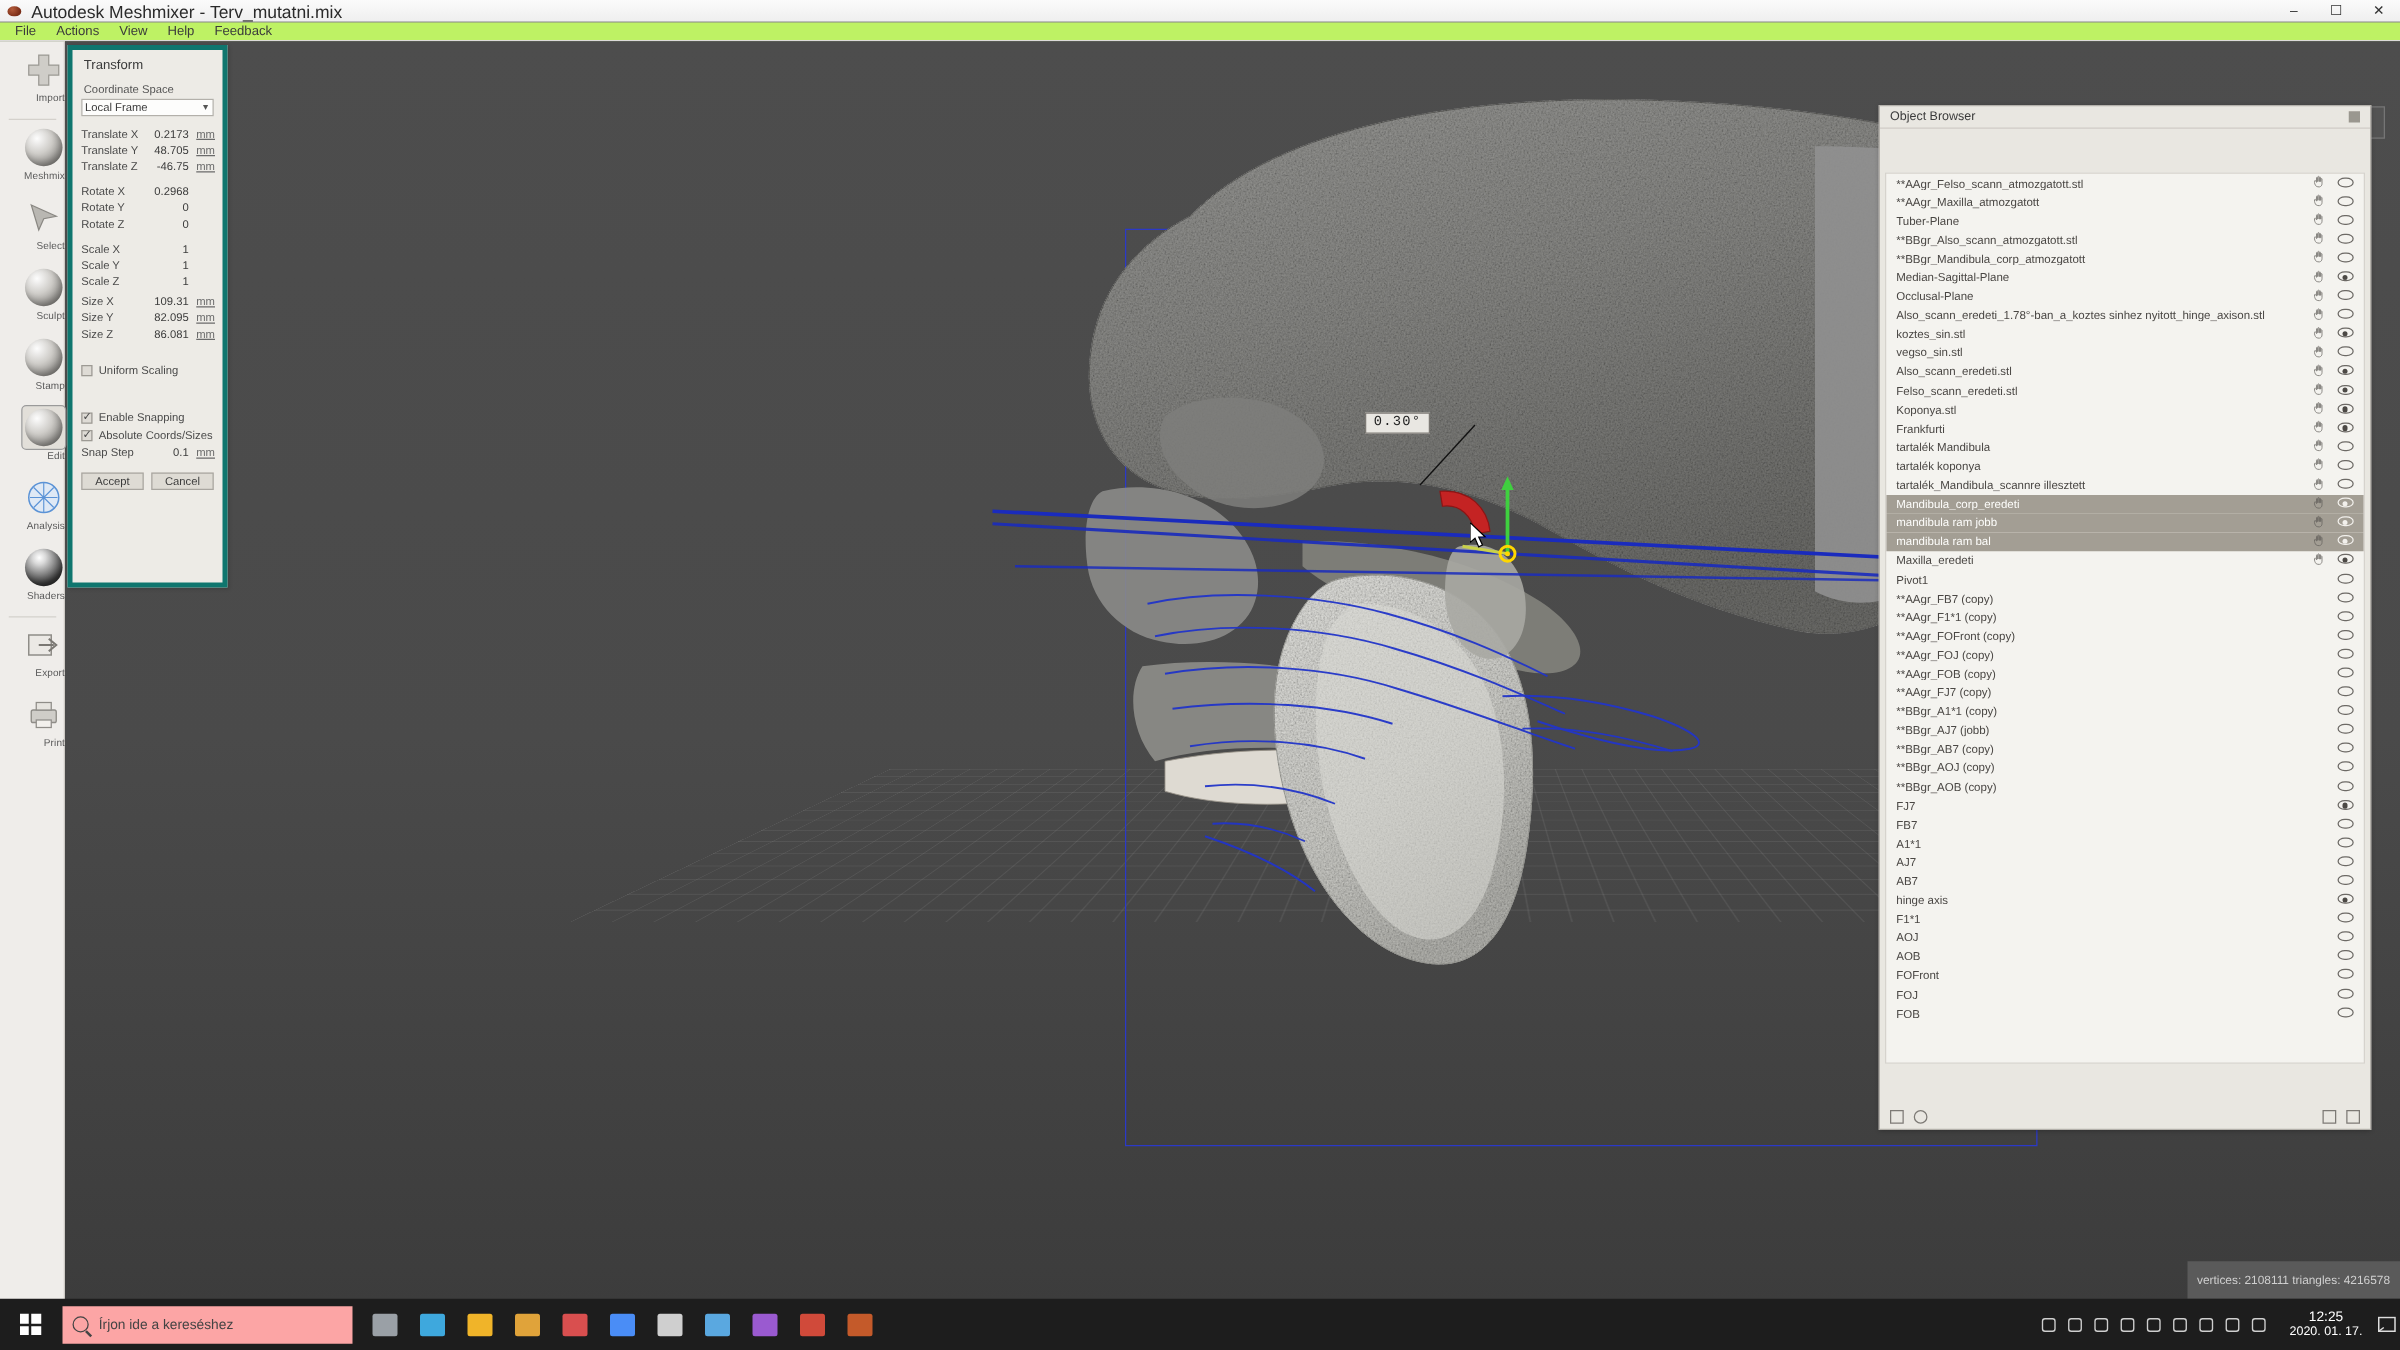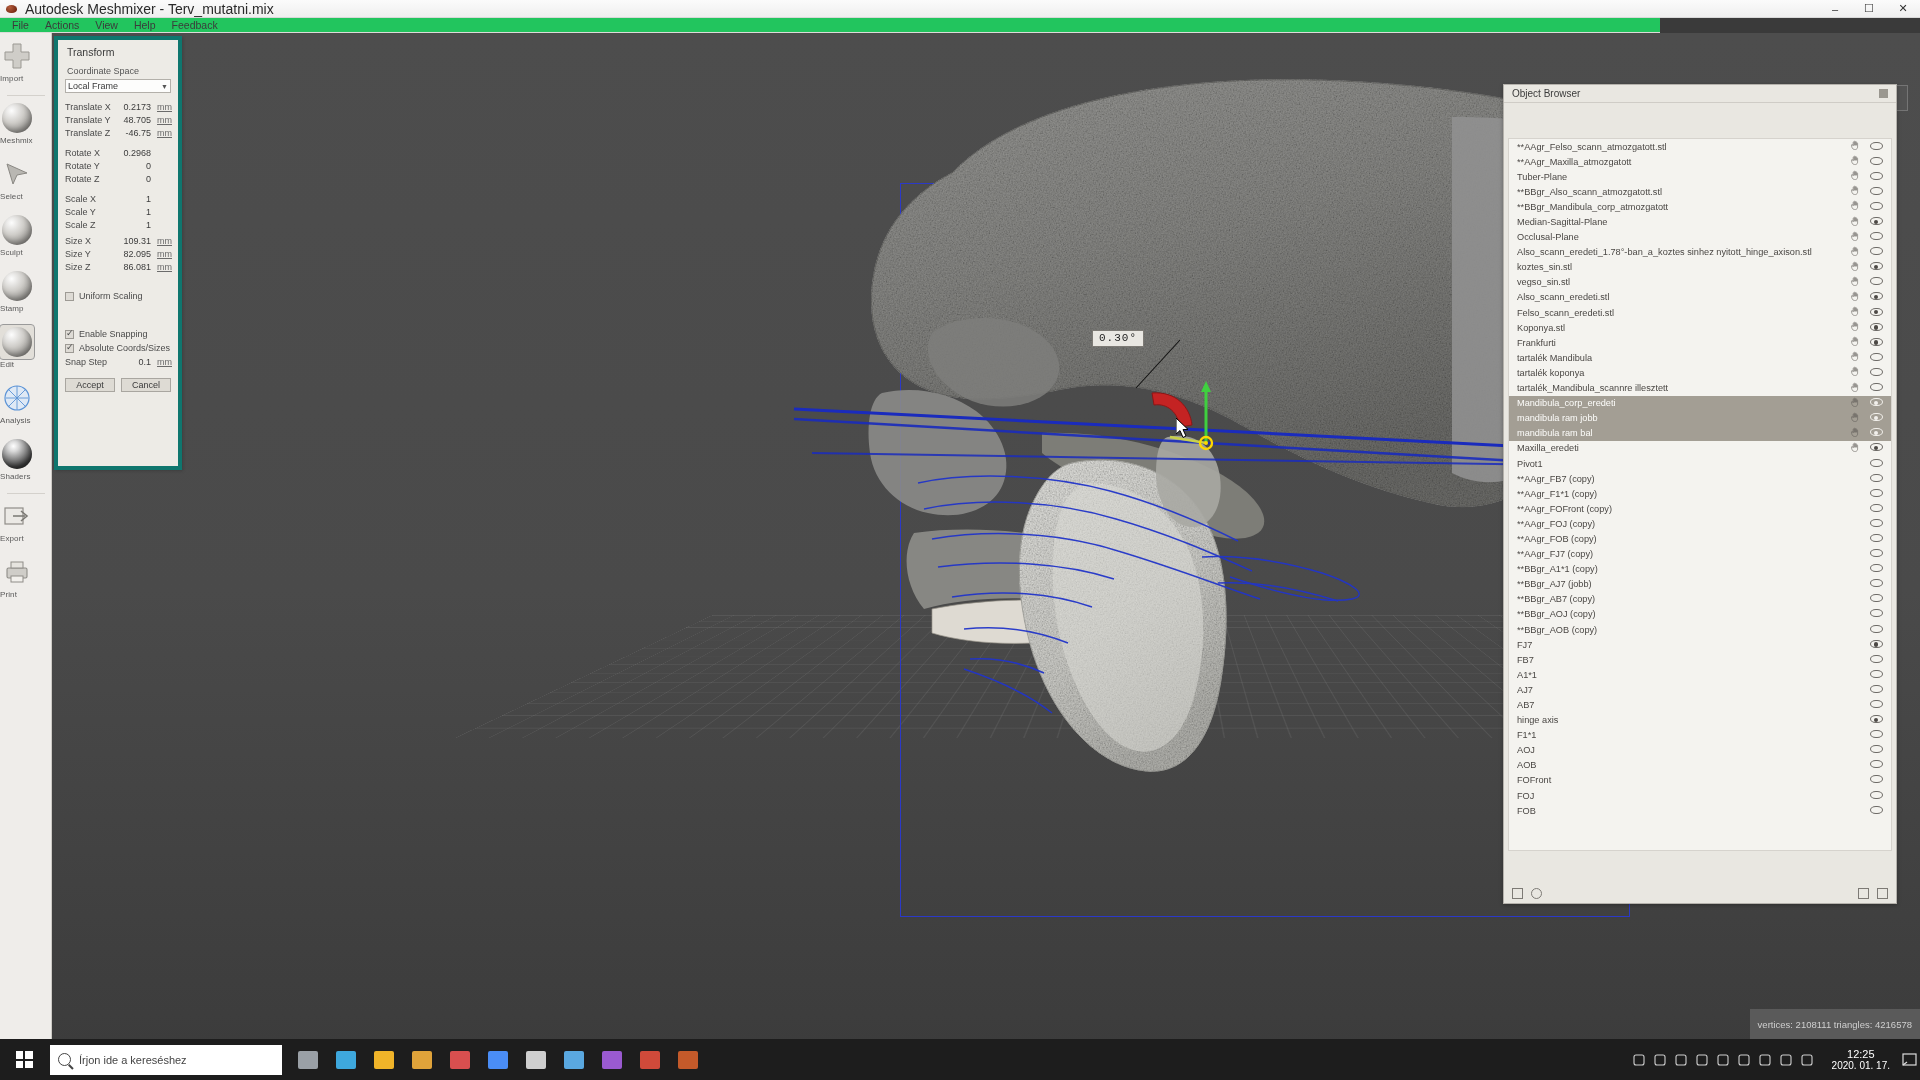--- a/index.html
+++ b/index.html
@@ -14,30 +14,30 @@
   #titlebar .ic { width:16px; height:16px; margin:0 5px 0 4px; position:relative; }
   #titlebar .ic:before { content:""; position:absolute; left:2px; top:4px; width:11px; height:8px;
     background:radial-gradient(circle at 35% 30%, #b45b3a, #7a2d17 70%);
     border-radius:50% 50% 45% 45%; }
   #titlebar .tt { font-size:14px; color:#2a2a2a; }
   #winbtns { margin-left:auto; display:flex; height:18px; }
   #winbtns div { width:34px; height:18px; display:flex; align-items:center;
     justify-content:center; font-size:11px; color:#333; }
 
   
-  #menubar { position:absolute; left:0; top:18px; width:1660px; height:15px;
-    background:#22c55e; border-bottom:1px solid #dcdbd9; display:flex;
+  #menubar { position:absolute; left:0; top:18px; width:1920px; height:15px;
+    background:#bef264; border-bottom:1px solid #dcdbd9; display:flex;
     align-items:center; padding-left:4px; }
   #menubar .mi { font-size:10.5px; color:#3b3b3b; padding:0 8px; line-height:14px; }
 
   
   #rail { position:absolute; left:0; top:33px; width:52px; height:1013px;
     background:#efedea; border-right:1px solid #cdcac5; padding-top:6px; }
   .tool { width:52px; height:52px; display:flex; flex-direction:column;
-    align-items:flex-start; justify-content:flex-start; margin-bottom:4px; cursor:pointer; }
+    align-items:flex-end; justify-content:flex-start; margin-bottom:4px; cursor:pointer; }
   .tool.sel .gl { outline:1px solid #9a9a9a; background:#e2dfd9; }
   .gl { width:34px; height:34px; display:flex; align-items:center; justify-content:center;
     border-radius:3px; }
   .tool .lb { font-size:8px; color:#5a5a5a; margin-top:1px; letter-spacing:.1px;
     white-space:nowrap; }
   .sphere { width:30px; height:30px; border-radius:50%;
     background:radial-gradient(circle at 32% 26%, #fdfdfd 0%, #cfcdc9 40%, #8e8c88 78%, #6d6b67 100%);
     box-shadow:inset -2px -3px 5px rgba(0,0,0,.25); position:relative; }
   .rail-div { width:38px; height:1px; background:#d4d1cc; margin:2px auto 5px auto; }
 
@@ -123,21 +123,21 @@
     align-items:center; padding:15px 8px; }
 
   
   #taskbar { position:absolute; left:0; bottom:0; width:1920px; height:41px;
     background:#1d1d1d; display:flex; align-items:center; }
   #startbtn { width:48px; height:41px; display:flex; align-items:center;
     justify-content:center; }
   .winlogo { width:17px; height:17px; display:grid; grid-template-columns:1fr 1fr;
     grid-template-rows:1fr 1fr; gap:2px; }
   .winlogo i { background:#fff; display:block; }
-  #searchbox { width:232px; height:30px; background:#ffffff; display:flex;
+  #searchbox { width:232px; height:30px; background:#fca5a5; display:flex;
     align-items:center; padding:0 8px; margin-left:2px; }
   #searchbox .si { width:13px; height:13px; border:1.6px solid #444; border-radius:50%;
     position:relative; margin-right:8px; }
   #searchbox .si:after { content:""; position:absolute; right:-4px; bottom:-3px;
     width:6px; height:1.6px; background:#444; transform:rotate(45deg); }
   #searchbox span { font-size:11px; color:#444; }
   #tasks { display:flex; align-items:center; margin-left:8px; gap:2px; }
   .tbi { width:36px; height:41px; display:flex; align-items:center; justify-content:center; }
   .tbi .sq { width:20px; height:18px; border-radius:2px; }
   #tray { margin-left:auto; display:flex; align-items:center; gap:7px;

